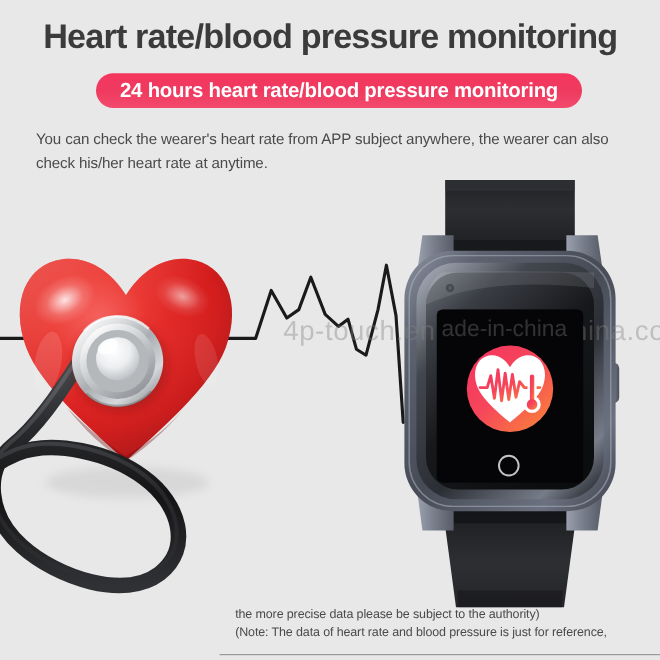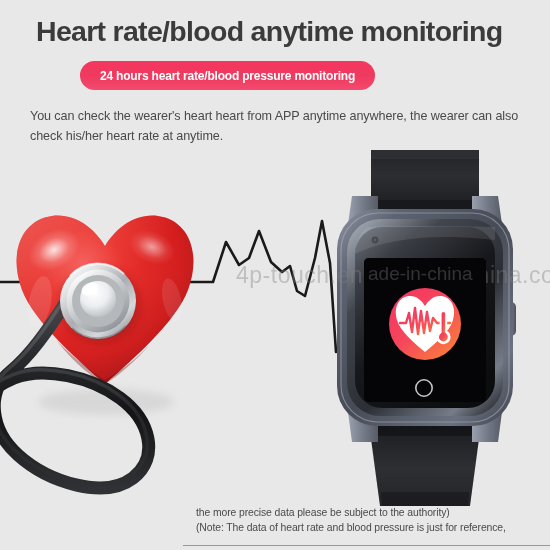--- a/index.html
+++ b/index.html
@@ -36,21 +36,21 @@
     left: 80px;
     top: 61px;
     height: 29px;
     padding: 0 20px;
     display: flex;
     align-items: center;
     justify-content: flex-end;
     border-radius: 15px;
     background: linear-gradient(180deg, #f5365f 0%, #ef3a5f 50%, #f24a6d 100%);
     color: #ffffff;
-    font-size: 12px;
+    font-size: 17px;
     font-weight: bold;
     letter-spacing: -0.2px;
     white-space: nowrap;
     box-sizing: border-box;
   }
 
   .para {
     position: absolute;
     left: 30px;
     top: 107px;
@@ -368,27 +368,27 @@
           <circle cx="443.4" cy="337" r="7.2" fill="#ffffff"></circle>
           <rect x="441.6" y="312" width="3.6" height="23" rx="1.8" fill="url(#iconGrad2)"></rect>
           <circle cx="443.4" cy="337" r="4.4" fill="url(#iconGrad2)"></circle>
         </g>
       </g>
 
       <circle cx="424" cy="388" r="8.2" fill="none" stroke="#e6e6e6" stroke-width="1.6" opacity="0.85"></circle>
     </g>
   </svg>
 
-  <div class="headline">Heart rate/blood anytime monitoring</div>
+  <div class="headline">Heart rate/blood pressure monitoring</div>
 
   <div class="pill">
     <span>24 hours heart rate/blood pressure monitoring</span>
   </div>
 
-  <div class="para">You can check the wearer's heart heart from APP anytime anywhere, the wearer can also check his/her heart rate at anytime.</div>
+  <div class="para">You can check the wearer's heart rate from APP subject anywhere, the wearer can also check his/her heart rate at anytime.</div>
 
   <div class="note">
     <div>the more precise data please be subject to the authority)</div>
     <div>(Note: The data of heart rate and blood pressure is just for reference,</div>
   </div>
   <div class="note-rule"></div>
 
 </div>
 
 </body></html>

